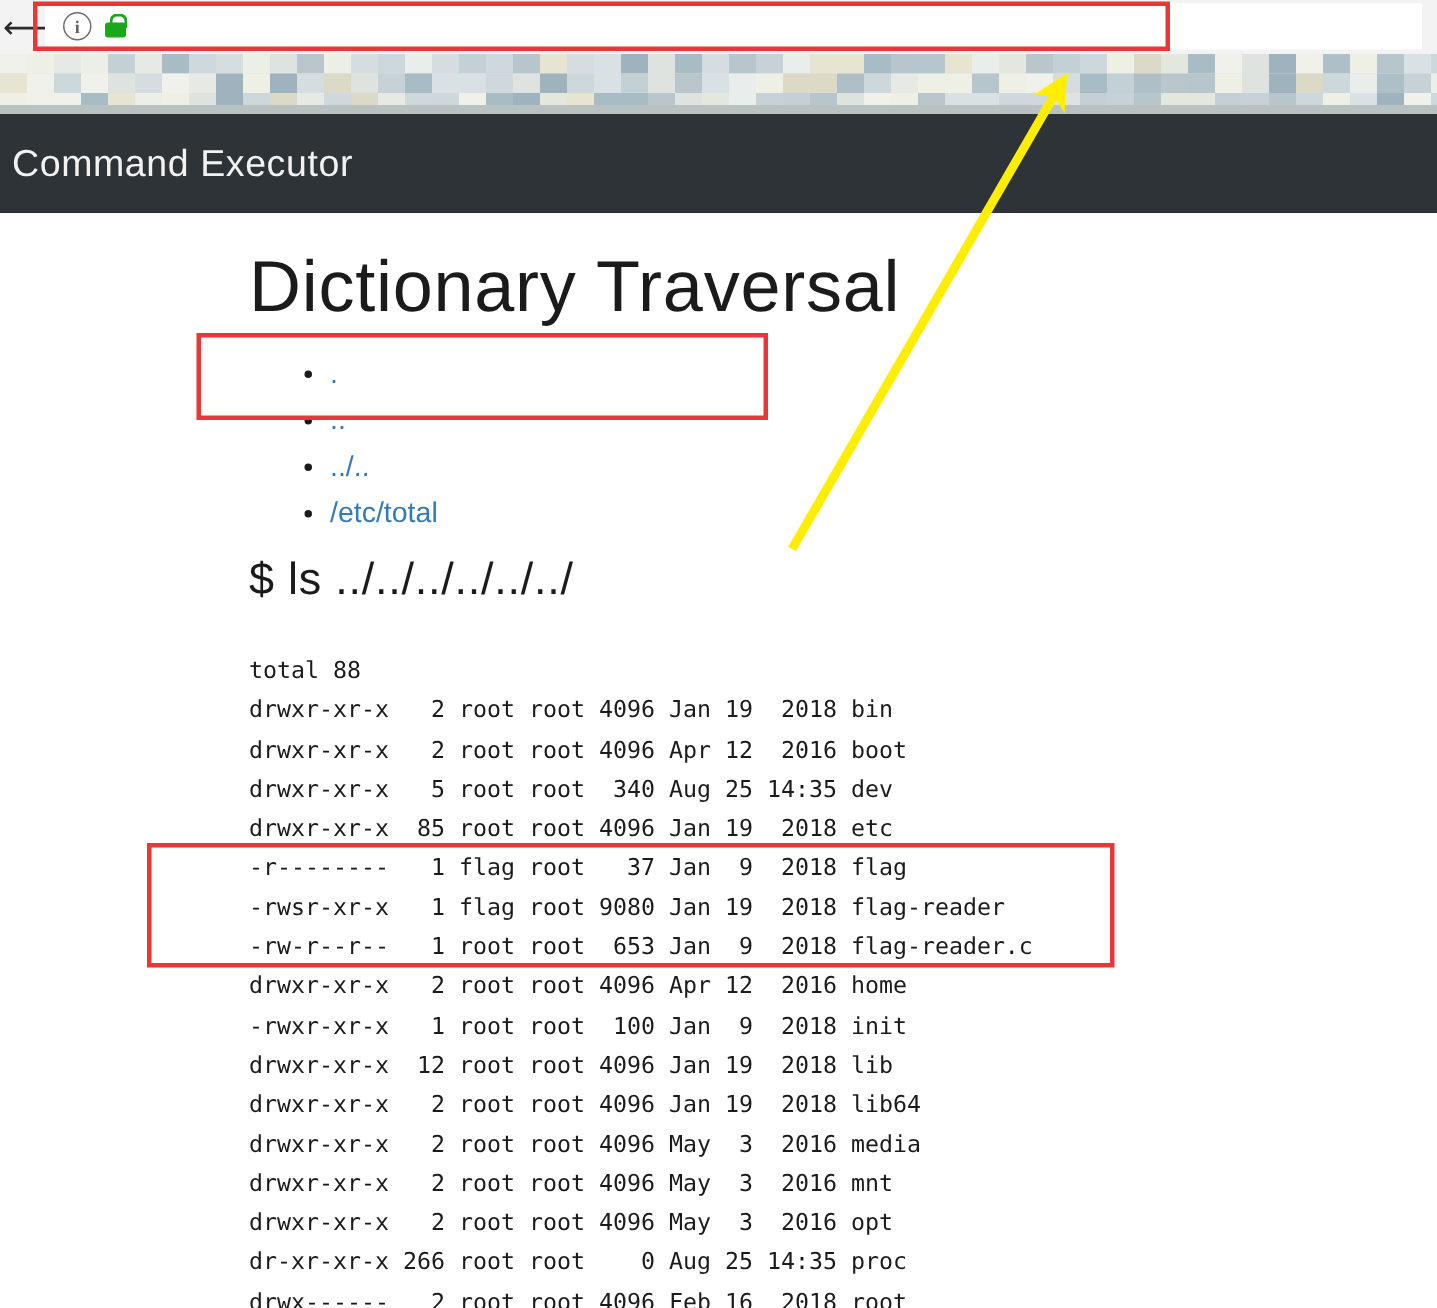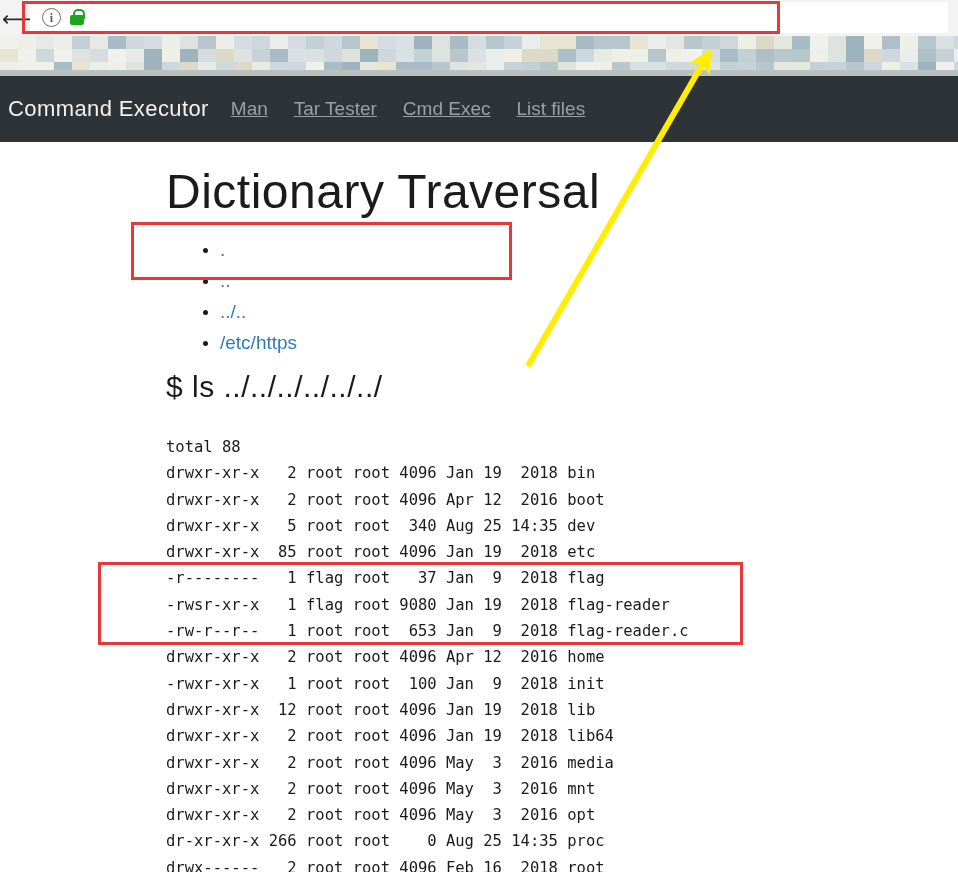--- a/index.html
+++ b/index.html
@@ -120,21 +120,21 @@
     left: 0; top: 76px;
     width: 958px;
     height: 66px;
     background: #2e3338;
     display: flex;
     align-items: center;
   }
   #navbar-brand {
     margin-left: 8px;
     color: #f2f2f2;
-    font-size: 22px;
+    font-size: 25px;
     letter-spacing: 0.4px;
     white-space: nowrap;
   }
   #navbar-links {
     display: flex;
     align-items: center;
     margin-left: 22px;
   }
   #navbar-links .nav-link {
     color: #9aa0a6;
@@ -456,37 +456,31 @@
     <div class="cell" style="left: 882px; top: 39px; width: 18px; height: 13px; background: rgb(207, 214, 212);"></div>
     <div class="cell" style="left: 900px; top: 39px; width: 18px; height: 13px; background: rgb(207, 214, 212);"></div>
     <div class="cell" style="left: 918px; top: 39px; width: 18px; height: 13px; background: rgb(207, 214, 212);"></div>
     <div class="cell" style="left: 936px; top: 39px; width: 18px; height: 13px; background: rgb(207, 214, 212);"></div>
     <div class="cell" style="left: 954px; top: 39px; width: 18px; height: 13px; background: rgb(207, 214, 212);"></div>
     <div class="cell" style="left: 0px; top: 34px; width: 958px; height: 6px; background: rgb(185, 194, 192);"></div>
   </div>
 
 <div id="navbar">
   <div id="navbar-brand">Command Executor</div>
-  <div id="navbar-links">
-    <a class="nav-link" href="#">Man</a>
-    <a class="nav-link" href="#">Tar Tester</a>
-    <a class="nav-link" href="#">Cmd Exec</a>
-    <a class="nav-link" href="#">List files</a>
-  </div>
 </div>
 
 <div id="content">
 
   <h1 id="page-title">Dictionary Traversal</h1>
 
   <ul id="path-list">
     <li><a href="#">.</a></li>
     <li><a href="#">..</a></li>
     <li><a href="#">../..</a></li>
-    <li><a href="#">/etc/https</a></li>
+    <li><a href="#">/etc/total</a></li>
   </ul>
 
   <div id="command-line">$ ls ../../../../../../</div>
 
   <pre id="listing">total 88
 drwxr-xr-x   2 root root 4096 Jan 19  2018 bin
 drwxr-xr-x   2 root root 4096 Apr 12  2016 boot
 drwxr-xr-x   5 root root  340 Aug 25 14:35 dev
 drwxr-xr-x  85 root root 4096 Jan 19  2018 etc
 -r--------   1 flag root   37 Jan  9  2018 flag

